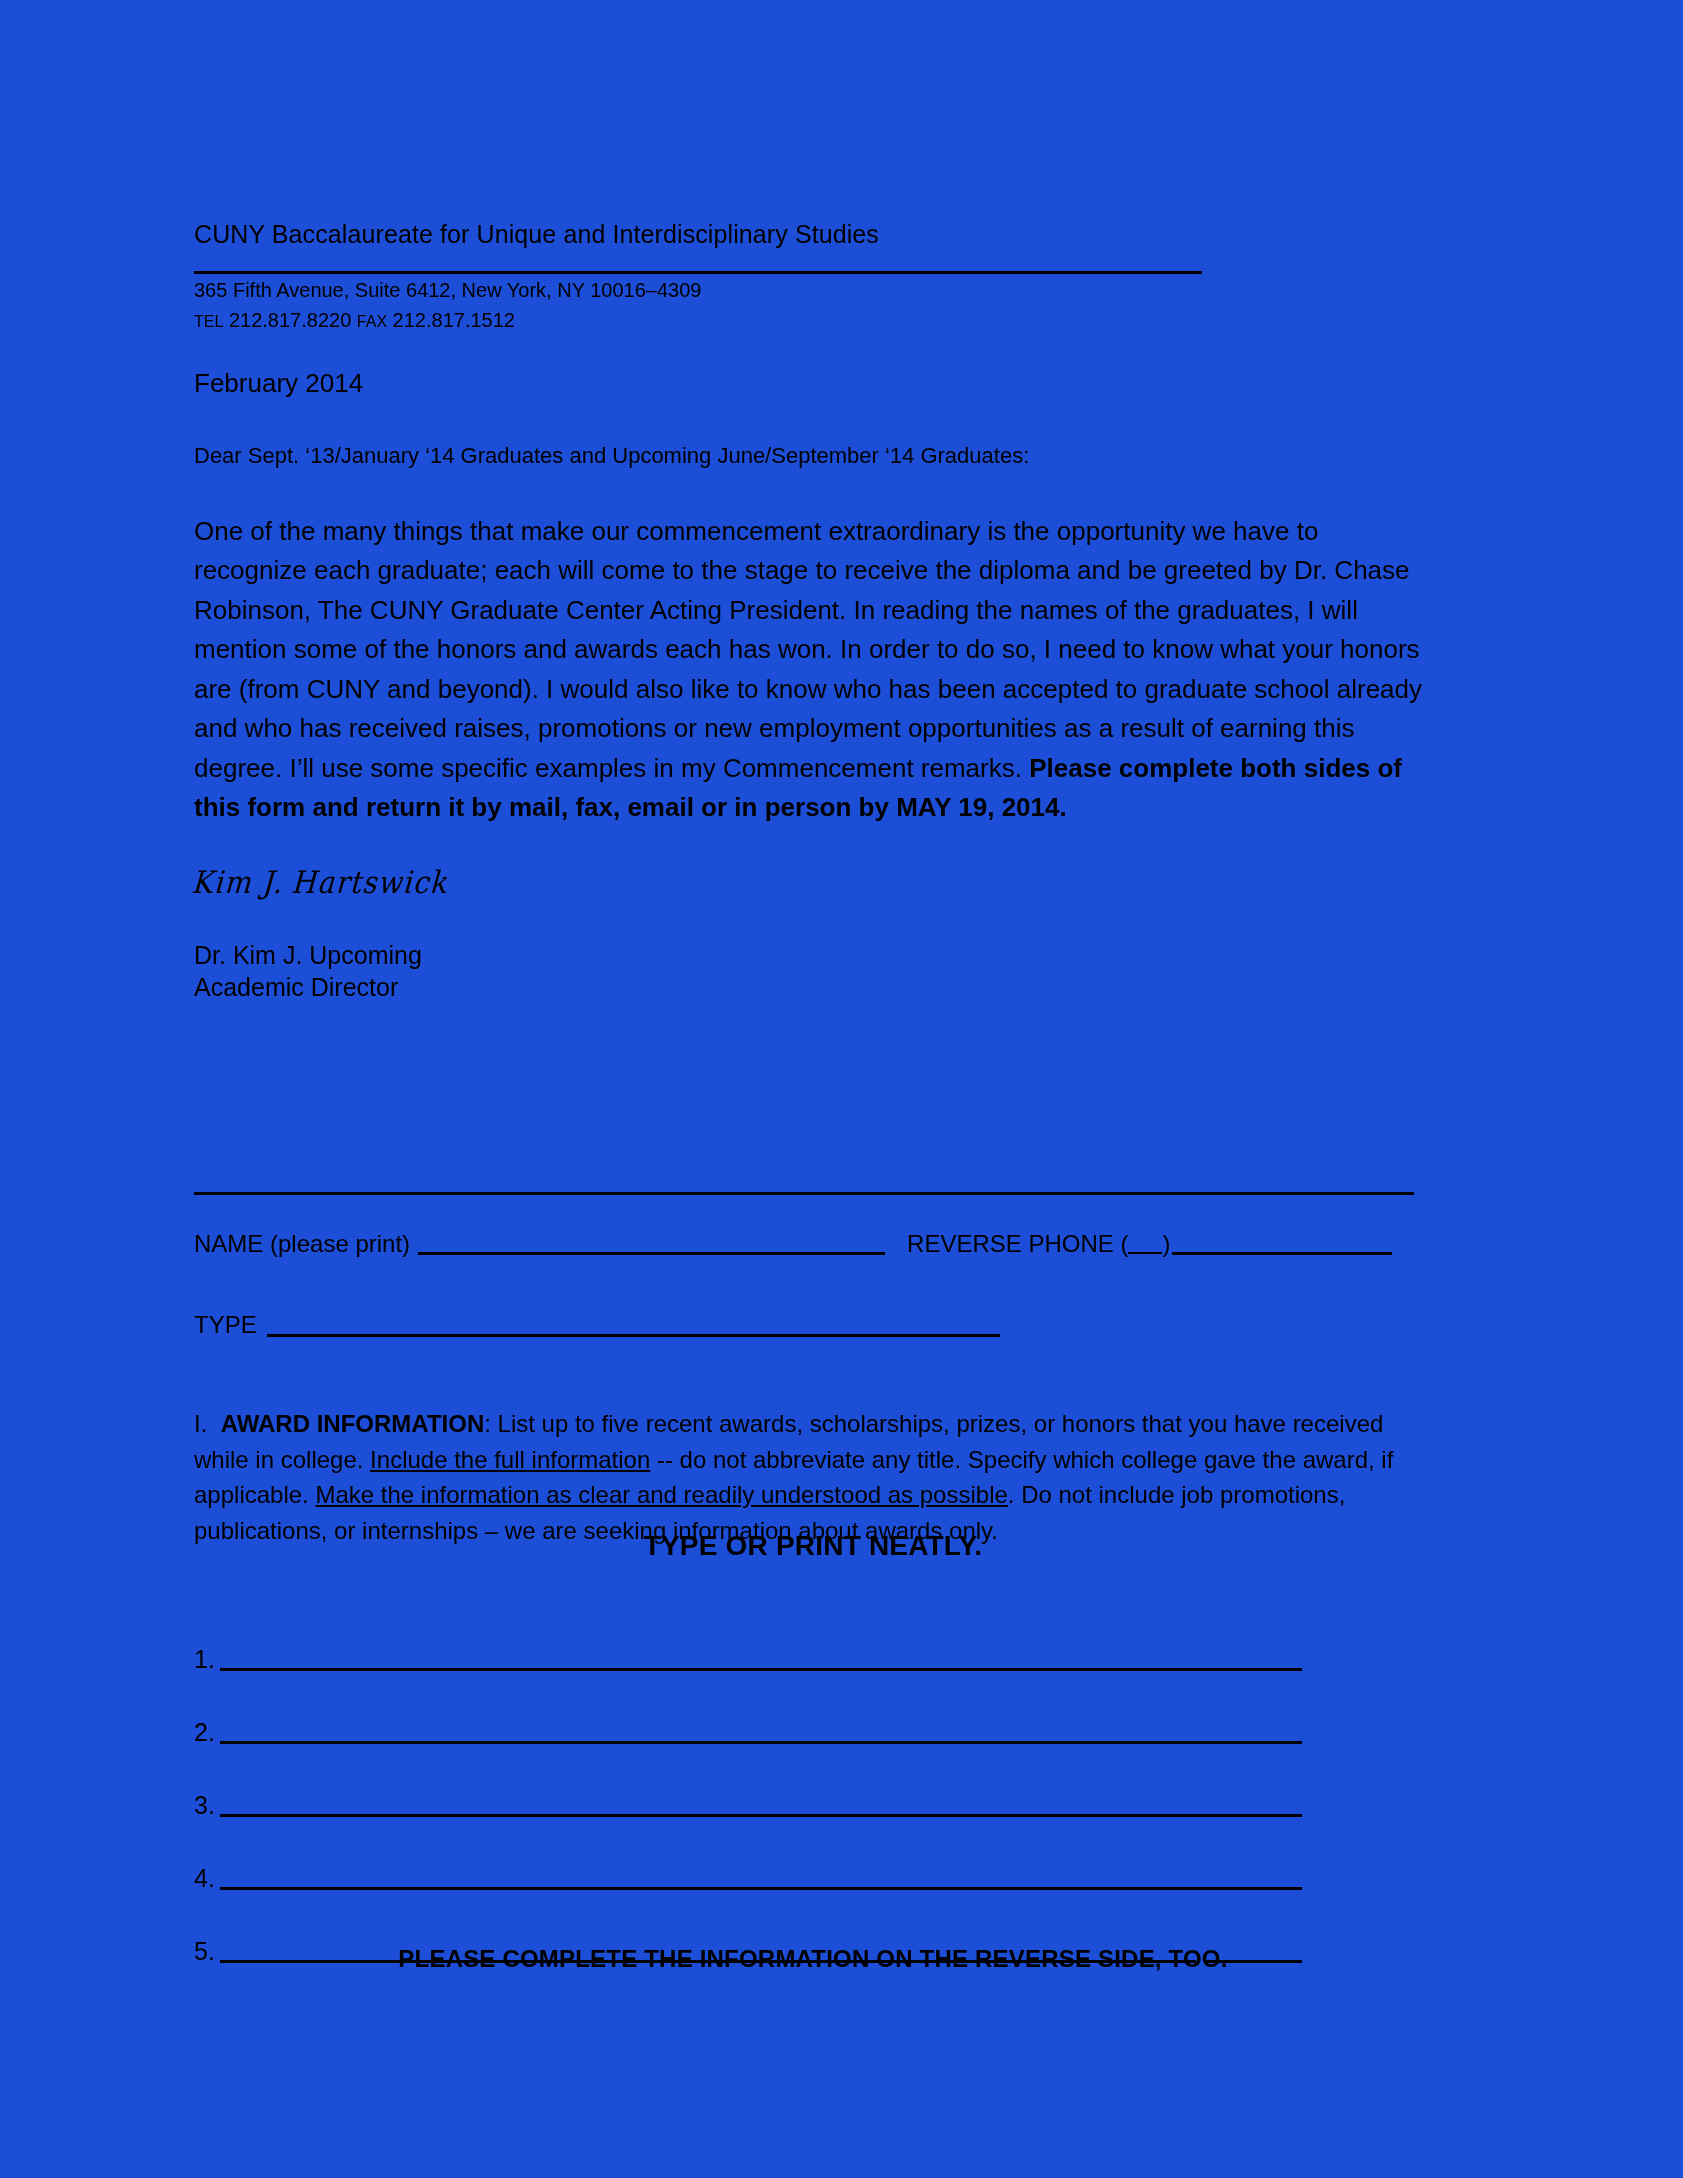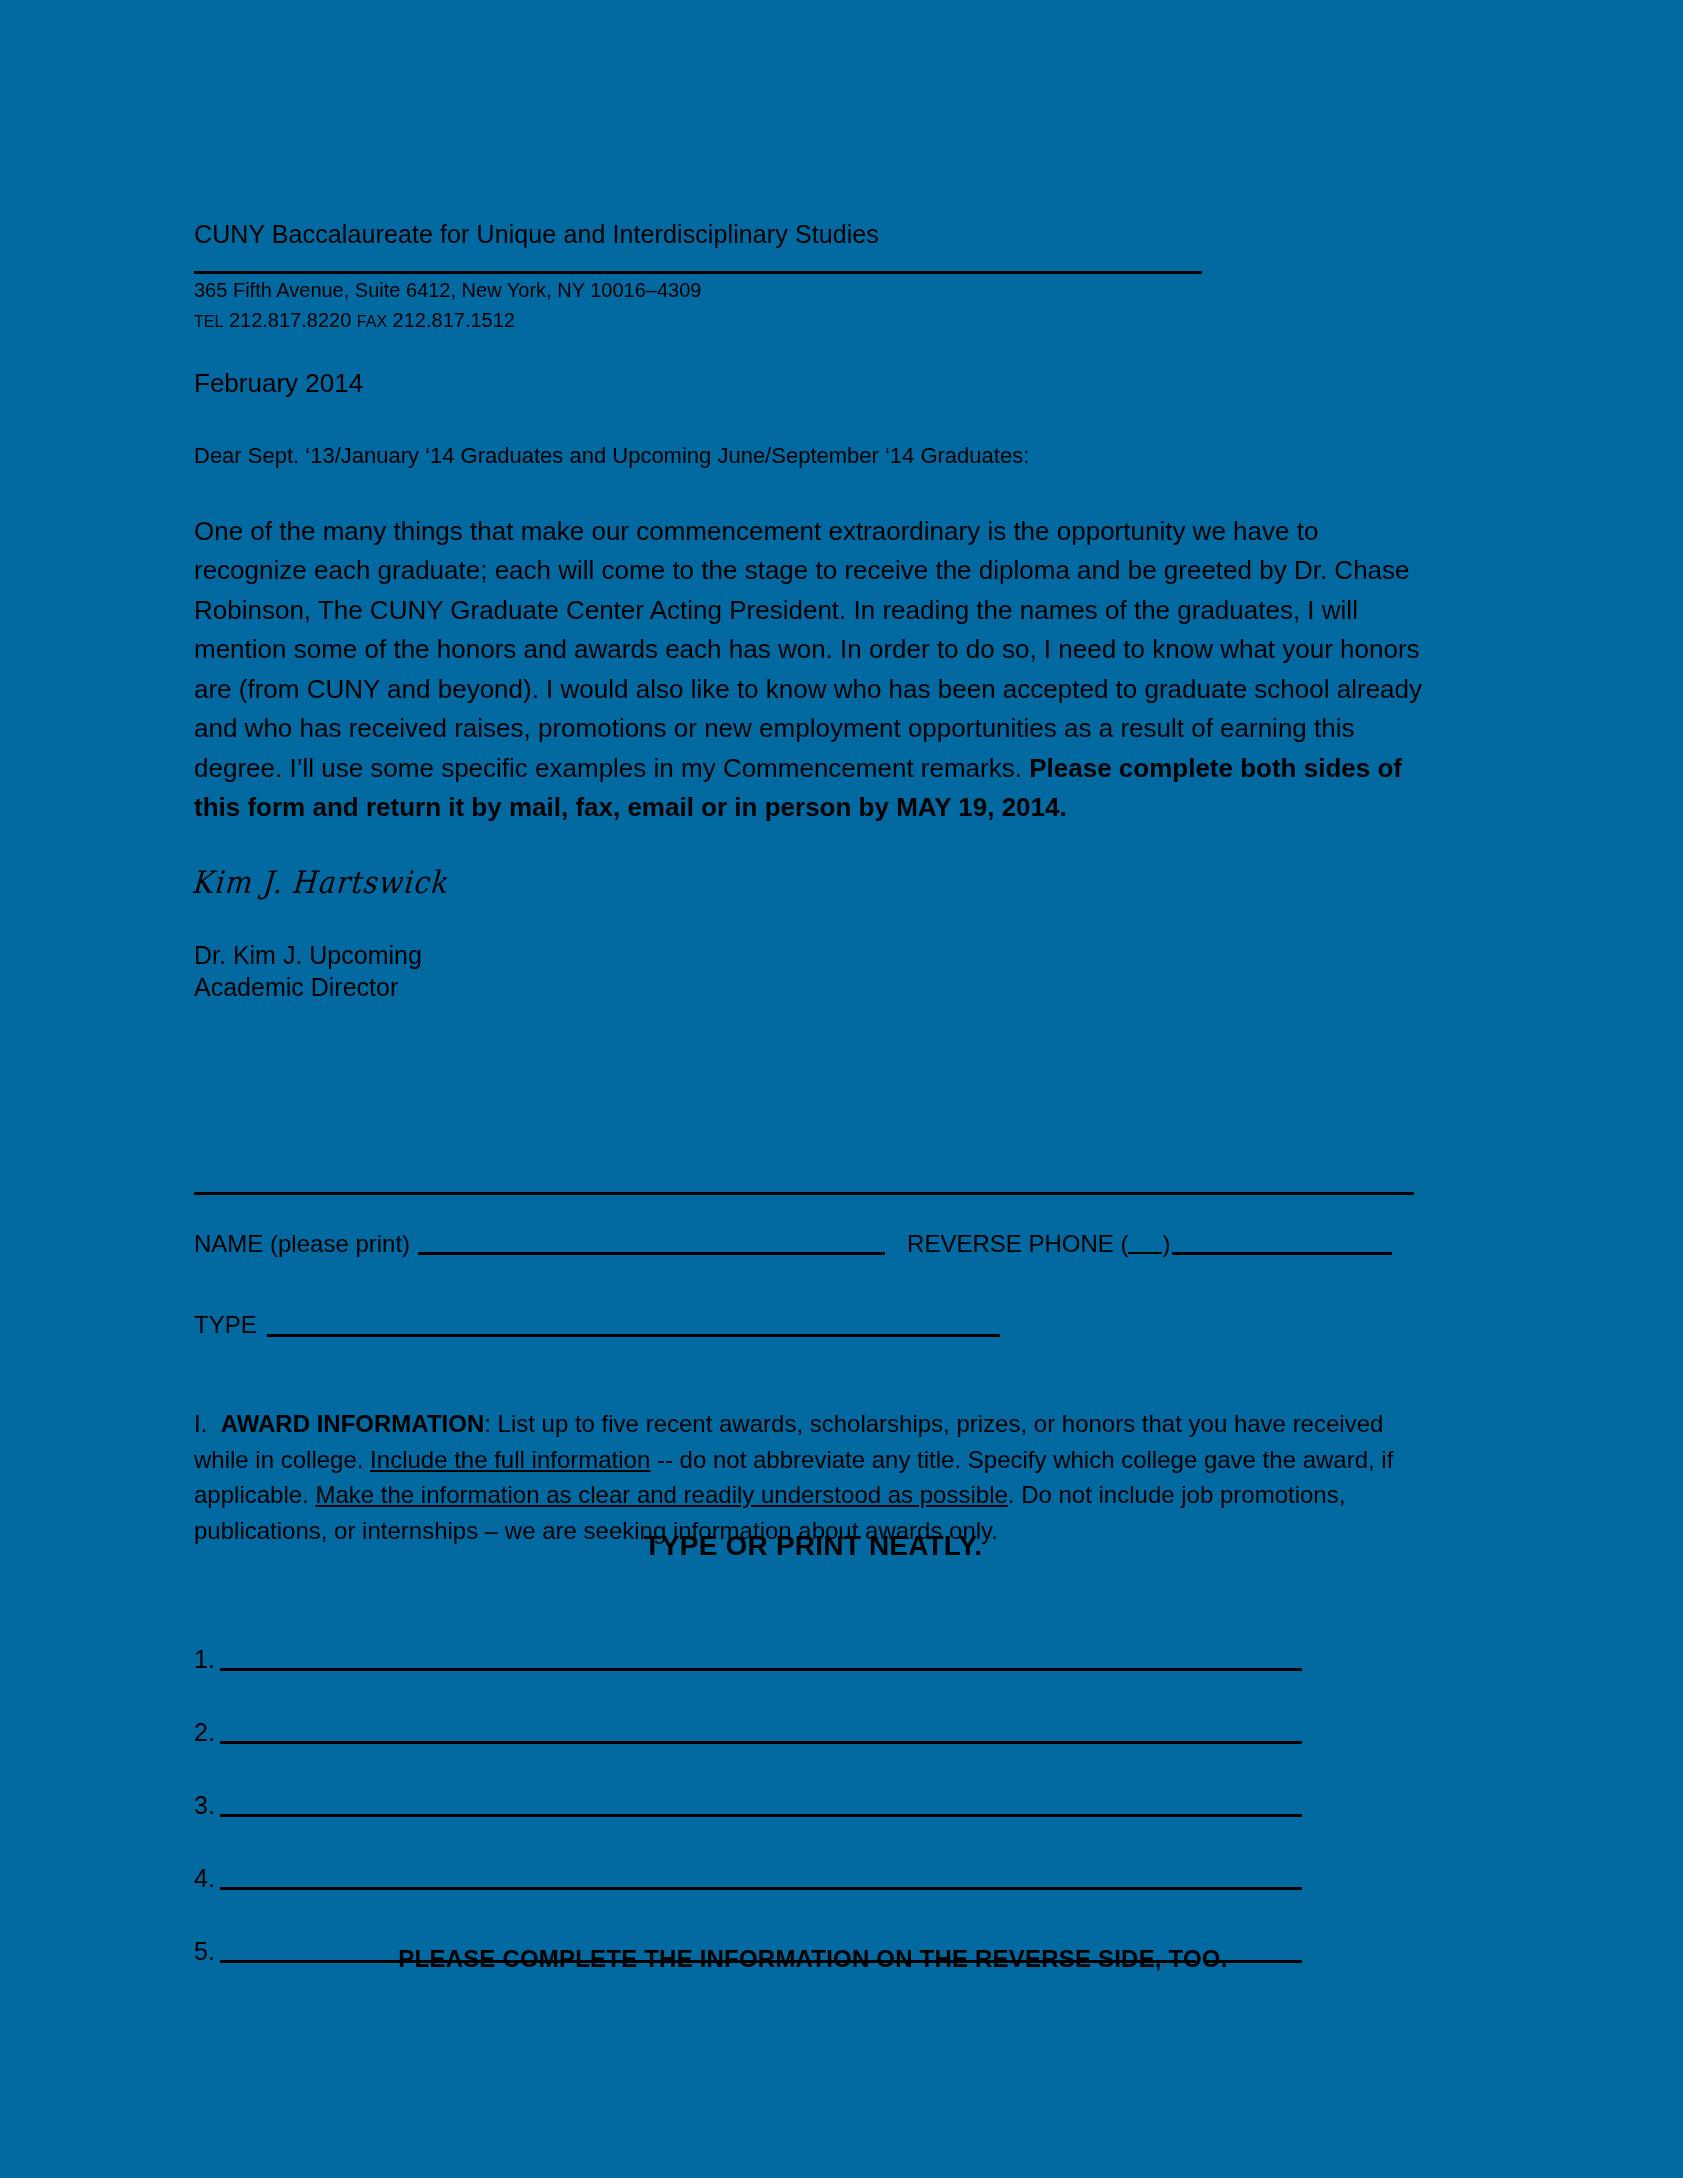--- a/index.html
+++ b/index.html
@@ -13,21 +13,21 @@
     height: 2178px;
     font-family: "Liberation Sans", sans-serif;
     color: #000000;
     -webkit-font-smoothing: antialiased;
   }
 
   .page {
     position: relative;
     width: 1683px;
     height: 2178px;
-    background: #0369a1;
+    background: #1d4ed8;
     box-sizing: border-box;
   }
 
   .sheet {
     position: absolute;
     left: 194px;
     top: 0;
     width: 1257px;
   }
 

